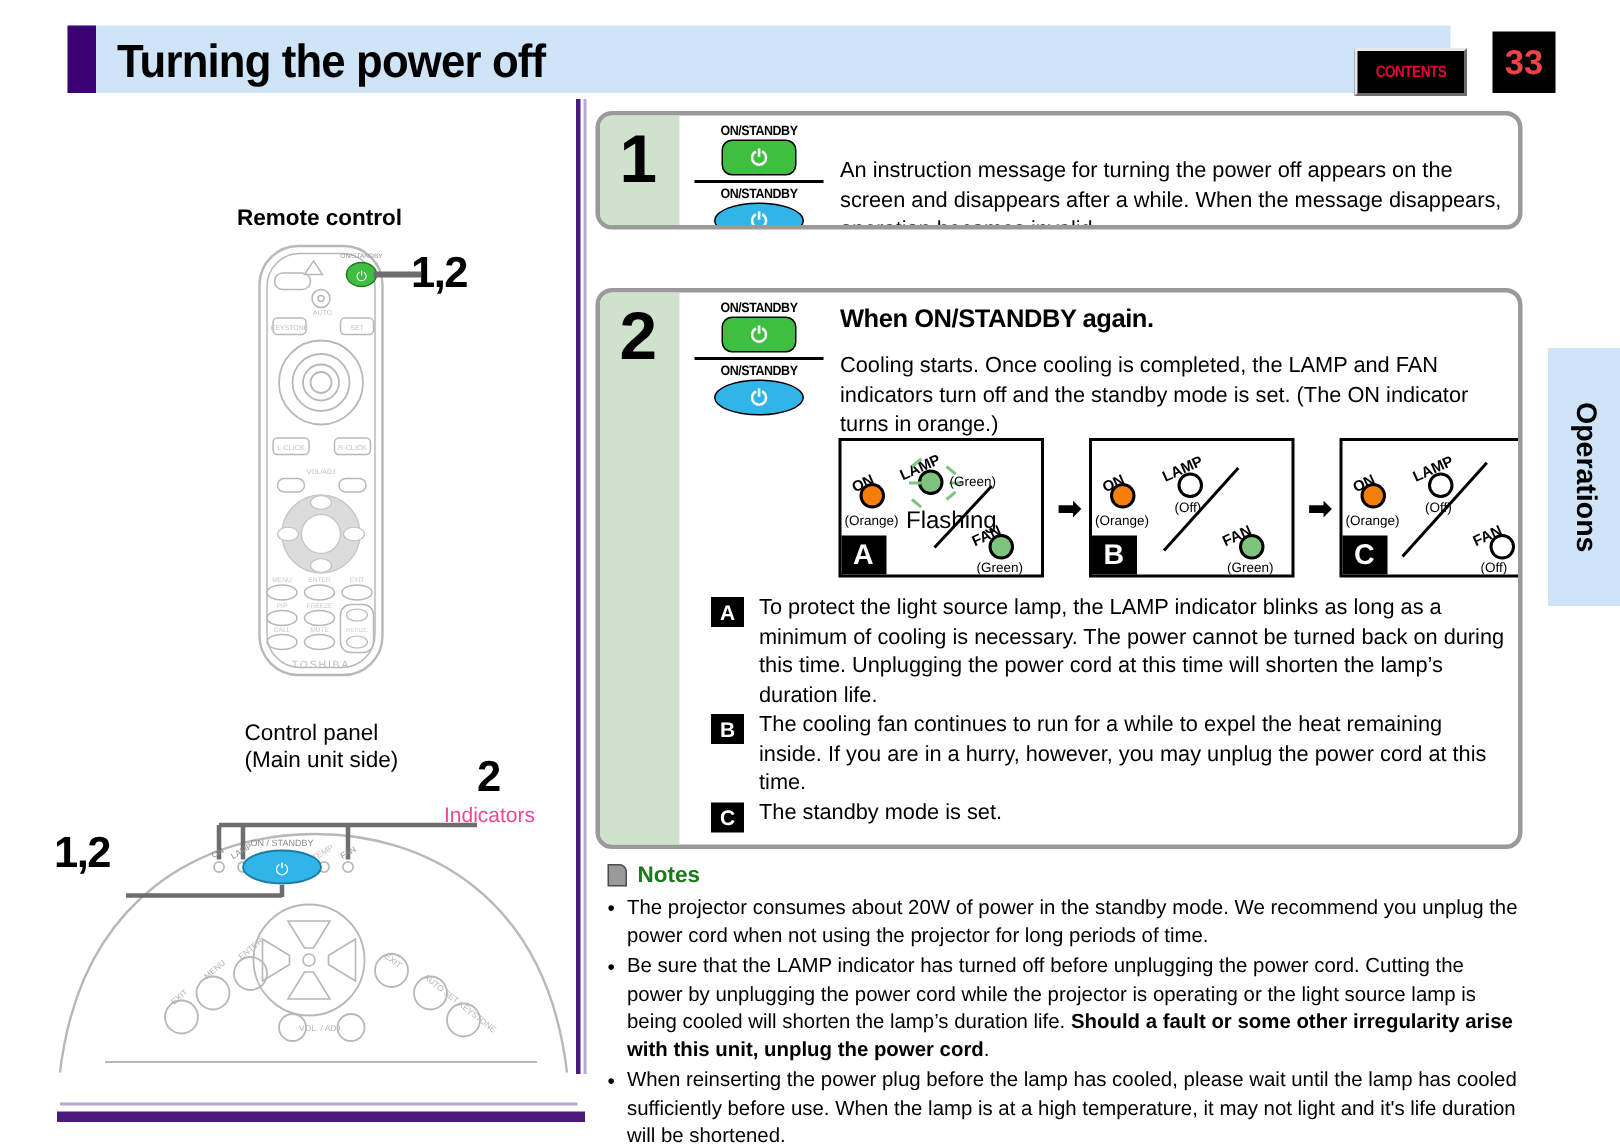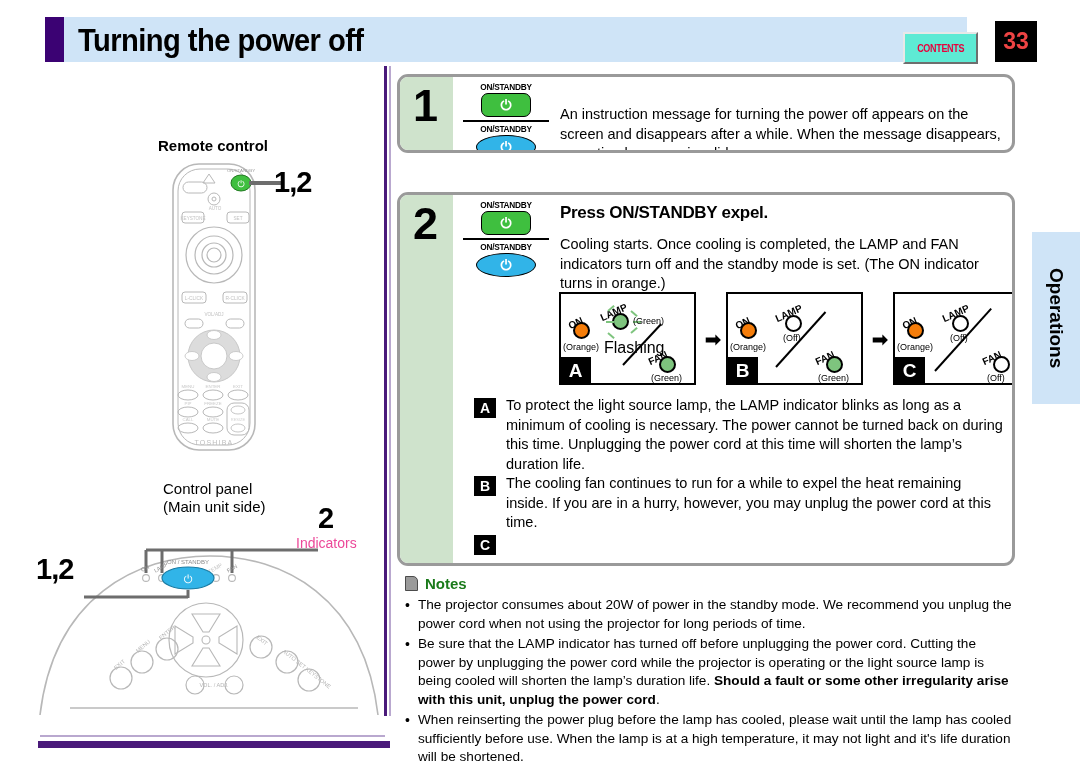--- a/index.html
+++ b/index.html
@@ -16,21 +16,21 @@
   #header-accent{left:45px;top:17px;width:19px;height:45px;background:#3b0273;}
   #page-title{
     left:78px;top:20px;width:600px;height:42px;
     font-size:31px;font-weight:bold;color:#000;
     letter-spacing:-0.6px;line-height:42px;
     font-family:"Liberation Sans", sans-serif;
     transform:scaleX(0.94);transform-origin:left center;
   }
   #contents-button{
     left:903px;top:32px;width:71px;height:28px;
-    background:#5eead4;border-top:2px solid #e8e8e8;border-left:2px solid #e8e8e8;
+    background:#000000;border-top:2px solid #e8e8e8;border-left:2px solid #e8e8e8;
     border-right:2px solid #6e6e6e;border-bottom:2px solid #6e6e6e;
     display:flex;align-items:center;justify-content:center;
   }
   #contents-label{
     font-size:11px;font-weight:bold;color:#e8003c;letter-spacing:-0.4px;
     transform:scaleX(0.82);transform-origin:center;white-space:nowrap;
   }
   #page-number-box{
     left:995px;top:21px;width:42px;height:41px;background:#000;
     display:flex;align-items:center;justify-content:center;
@@ -322,21 +322,21 @@
     <div class="pwr-btn pwr-green">
       <span class="pwr-glyph">⏻</span>
     </div>
     <div class="cluster-sep"></div>
     <div class="btn-cap">ON/STANDBY</div>
     <div class="pwr-btn pwr-blue">
       <span class="pwr-glyph">⏻</span>
     </div>
   </div>
 
-  <div class="step-heading" style="left:160px;top:8px;width:450px;">Press ON/STANDBY expel.</div>
+  <div class="step-heading" style="left:160px;top:8px;width:450px;">When ON/STANDBY again.</div>
   <div class="step-body" style="left:160px;top:40px;width:448px;">Cooling starts. Once cooling is completed, the LAMP and FAN indicators turn off and the standby mode is set. (The ON indicator turns in orange.)</div>
 
   <div class="diagram" style="left:159px;top:97px;">
     <div class="diag-slash" style="left:62px;top:70px;width:56px;transform:rotate(-47deg);"></div>
     <div class="diag-name" style="left:10px;top:26px;">ON</div>
     <div class="led led-orange" style="left:12px;top:28px;"></div>
     <div class="diag-tag" style="left:2px;top:48px;">(Orange)</div>
 
     <div class="diag-name" style="left:42px;top:18px;">LAMP</div>
     <div class="led led-green" style="left:51px;top:19px;"></div>
@@ -397,20 +397,21 @@
   <div class="abc-row" style="left:74px;top:201px;width:530px;">
     <div class="abc-badge">A</div>
     <div class="abc-text">To protect the light source lamp, the LAMP indicator blinks as long as a minimum of cooling is necessary. The power cannot be turned back on during this time. Unplugging the power cord at this time will shorten the lamp’s duration life.</div>
   </div>
   <div class="abc-row" style="left:74px;top:279px;width:532px;">
     <div class="abc-badge">B</div>
     <div class="abc-text">The cooling fan continues to run for a while to expel the heat remaining inside. If you are in a hurry, however, you may unplug the power cord at this time.</div>
   </div>
   <div class="abc-row" style="left:74px;top:338px;width:530px;">
     <div class="abc-badge">C</div>
+    <div class="abc-text">The standby mode is set.</div>
   </div>
 </div>
 
 <div class="abs" id="notes-head">
   <div id="notes-icon"></div>
   <div id="notes-title">Notes</div>
 </div>
 
 <div class="abs" id="notes-list">
   <div class="note-item">

